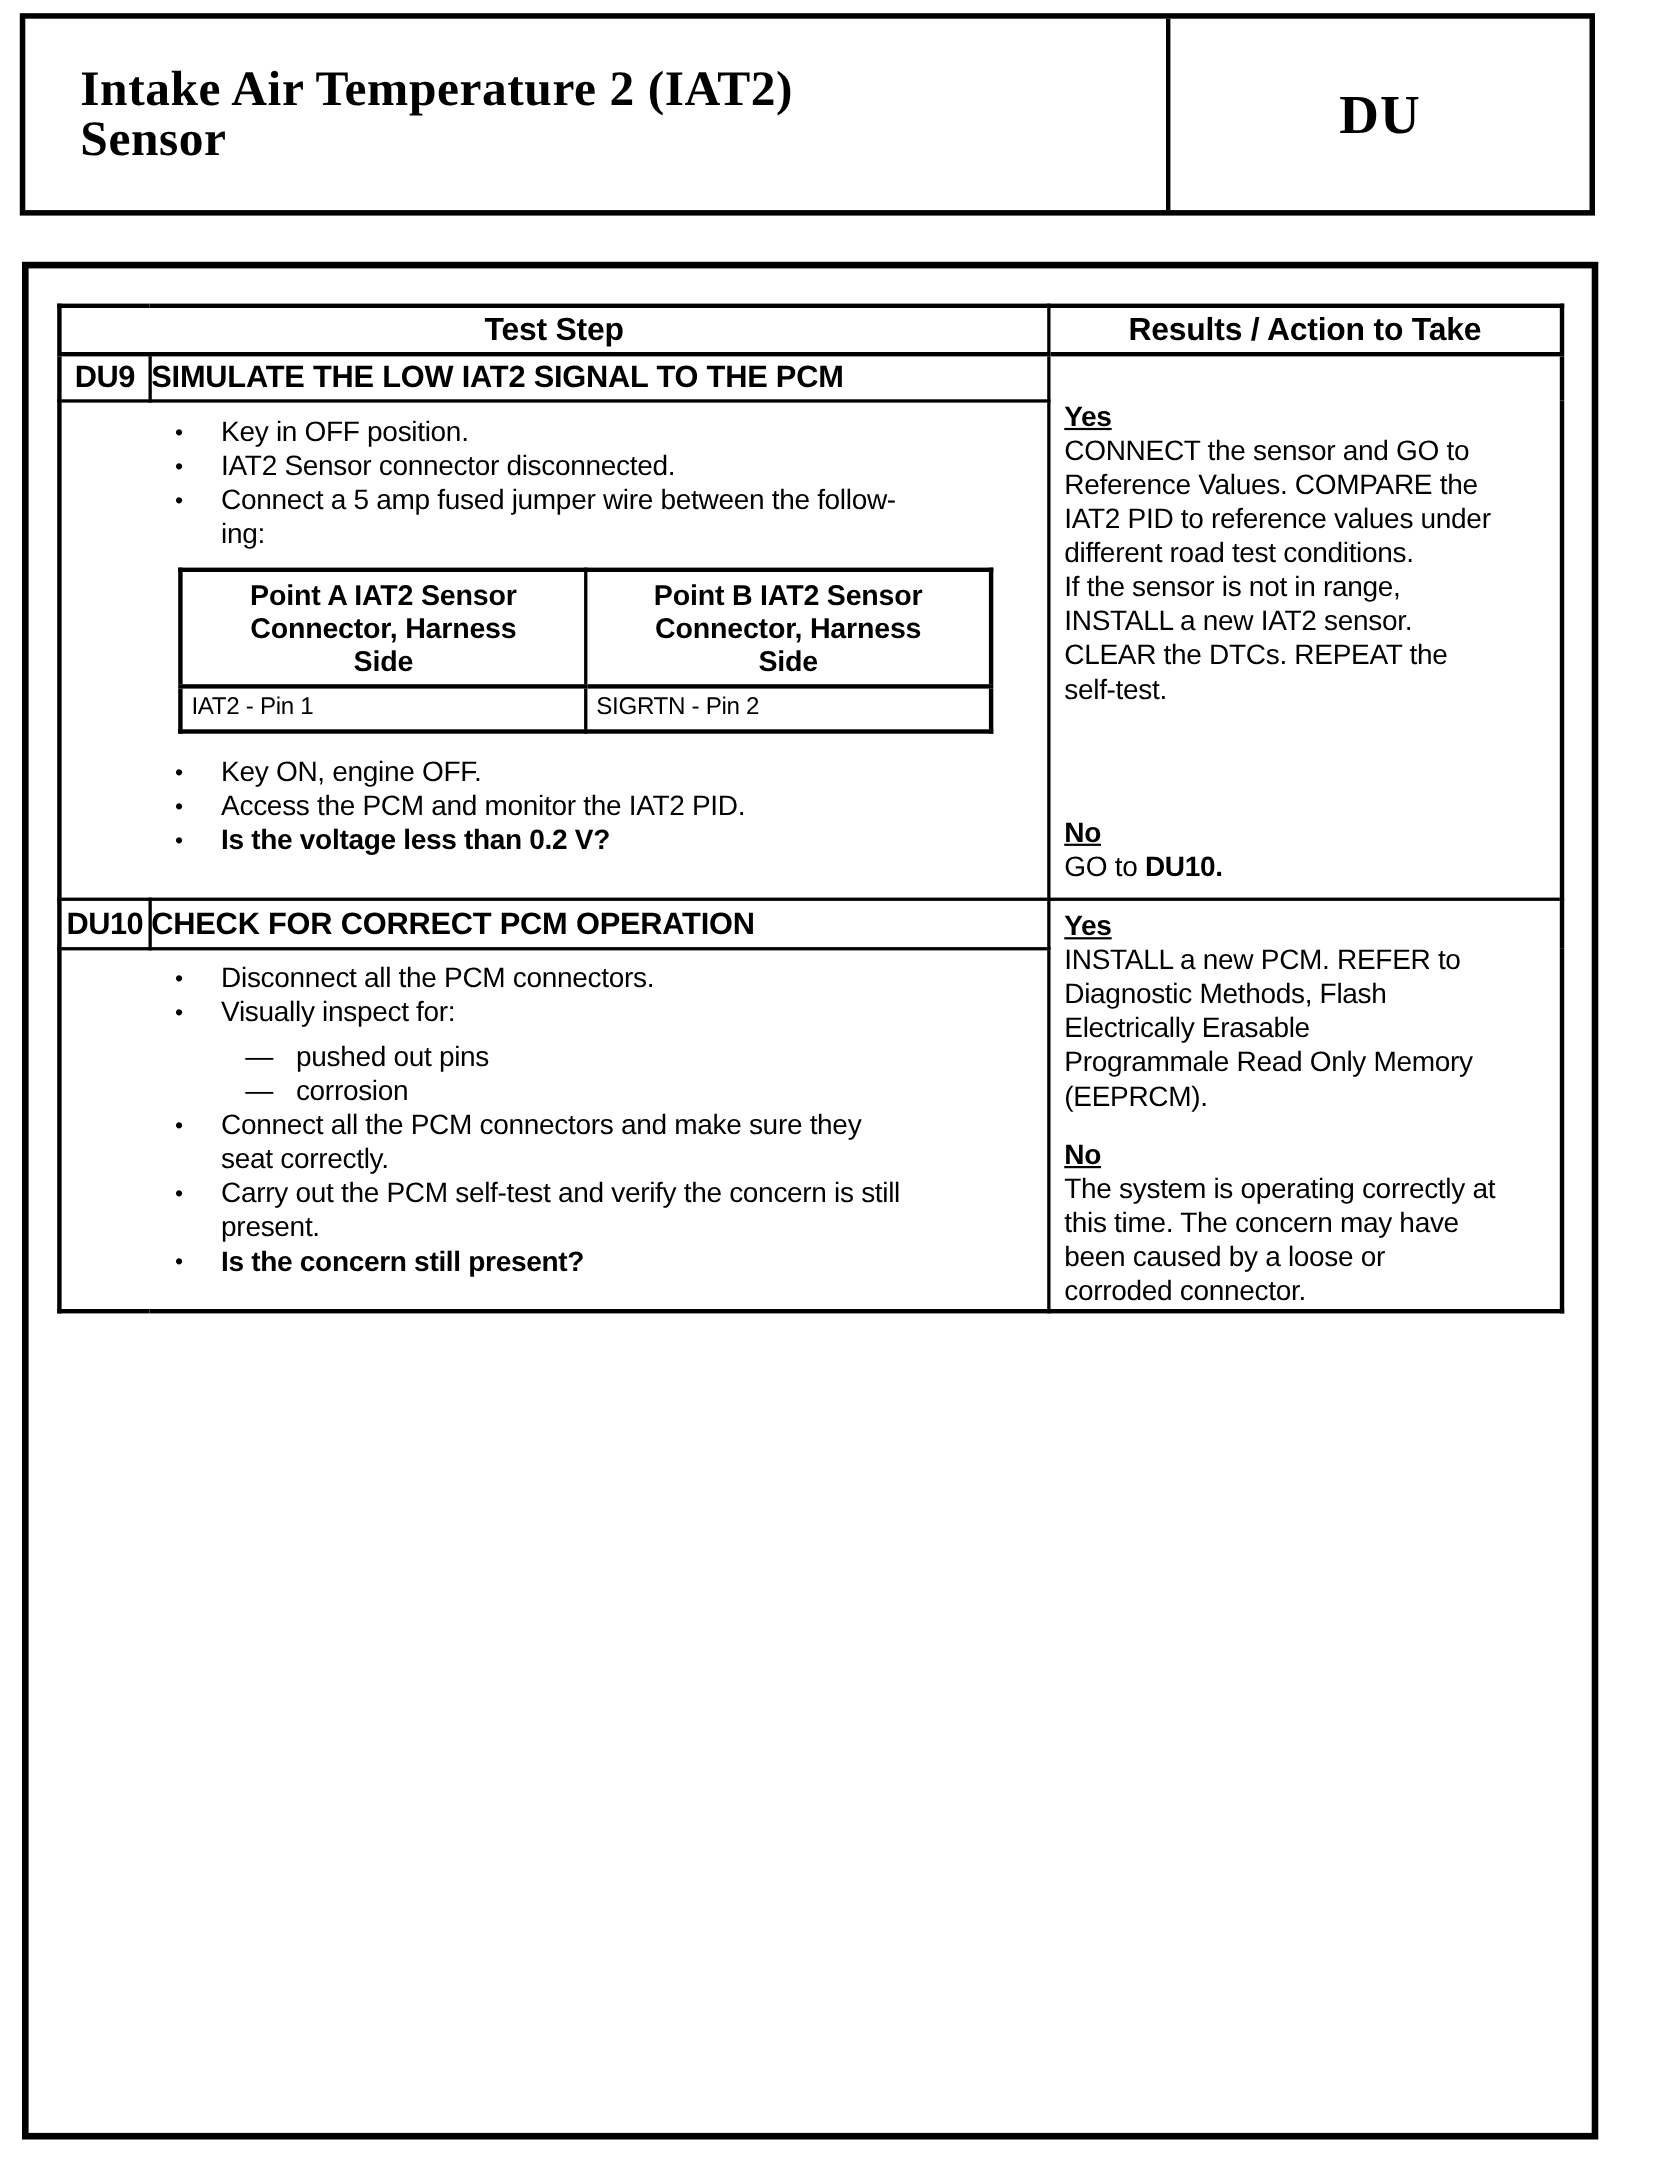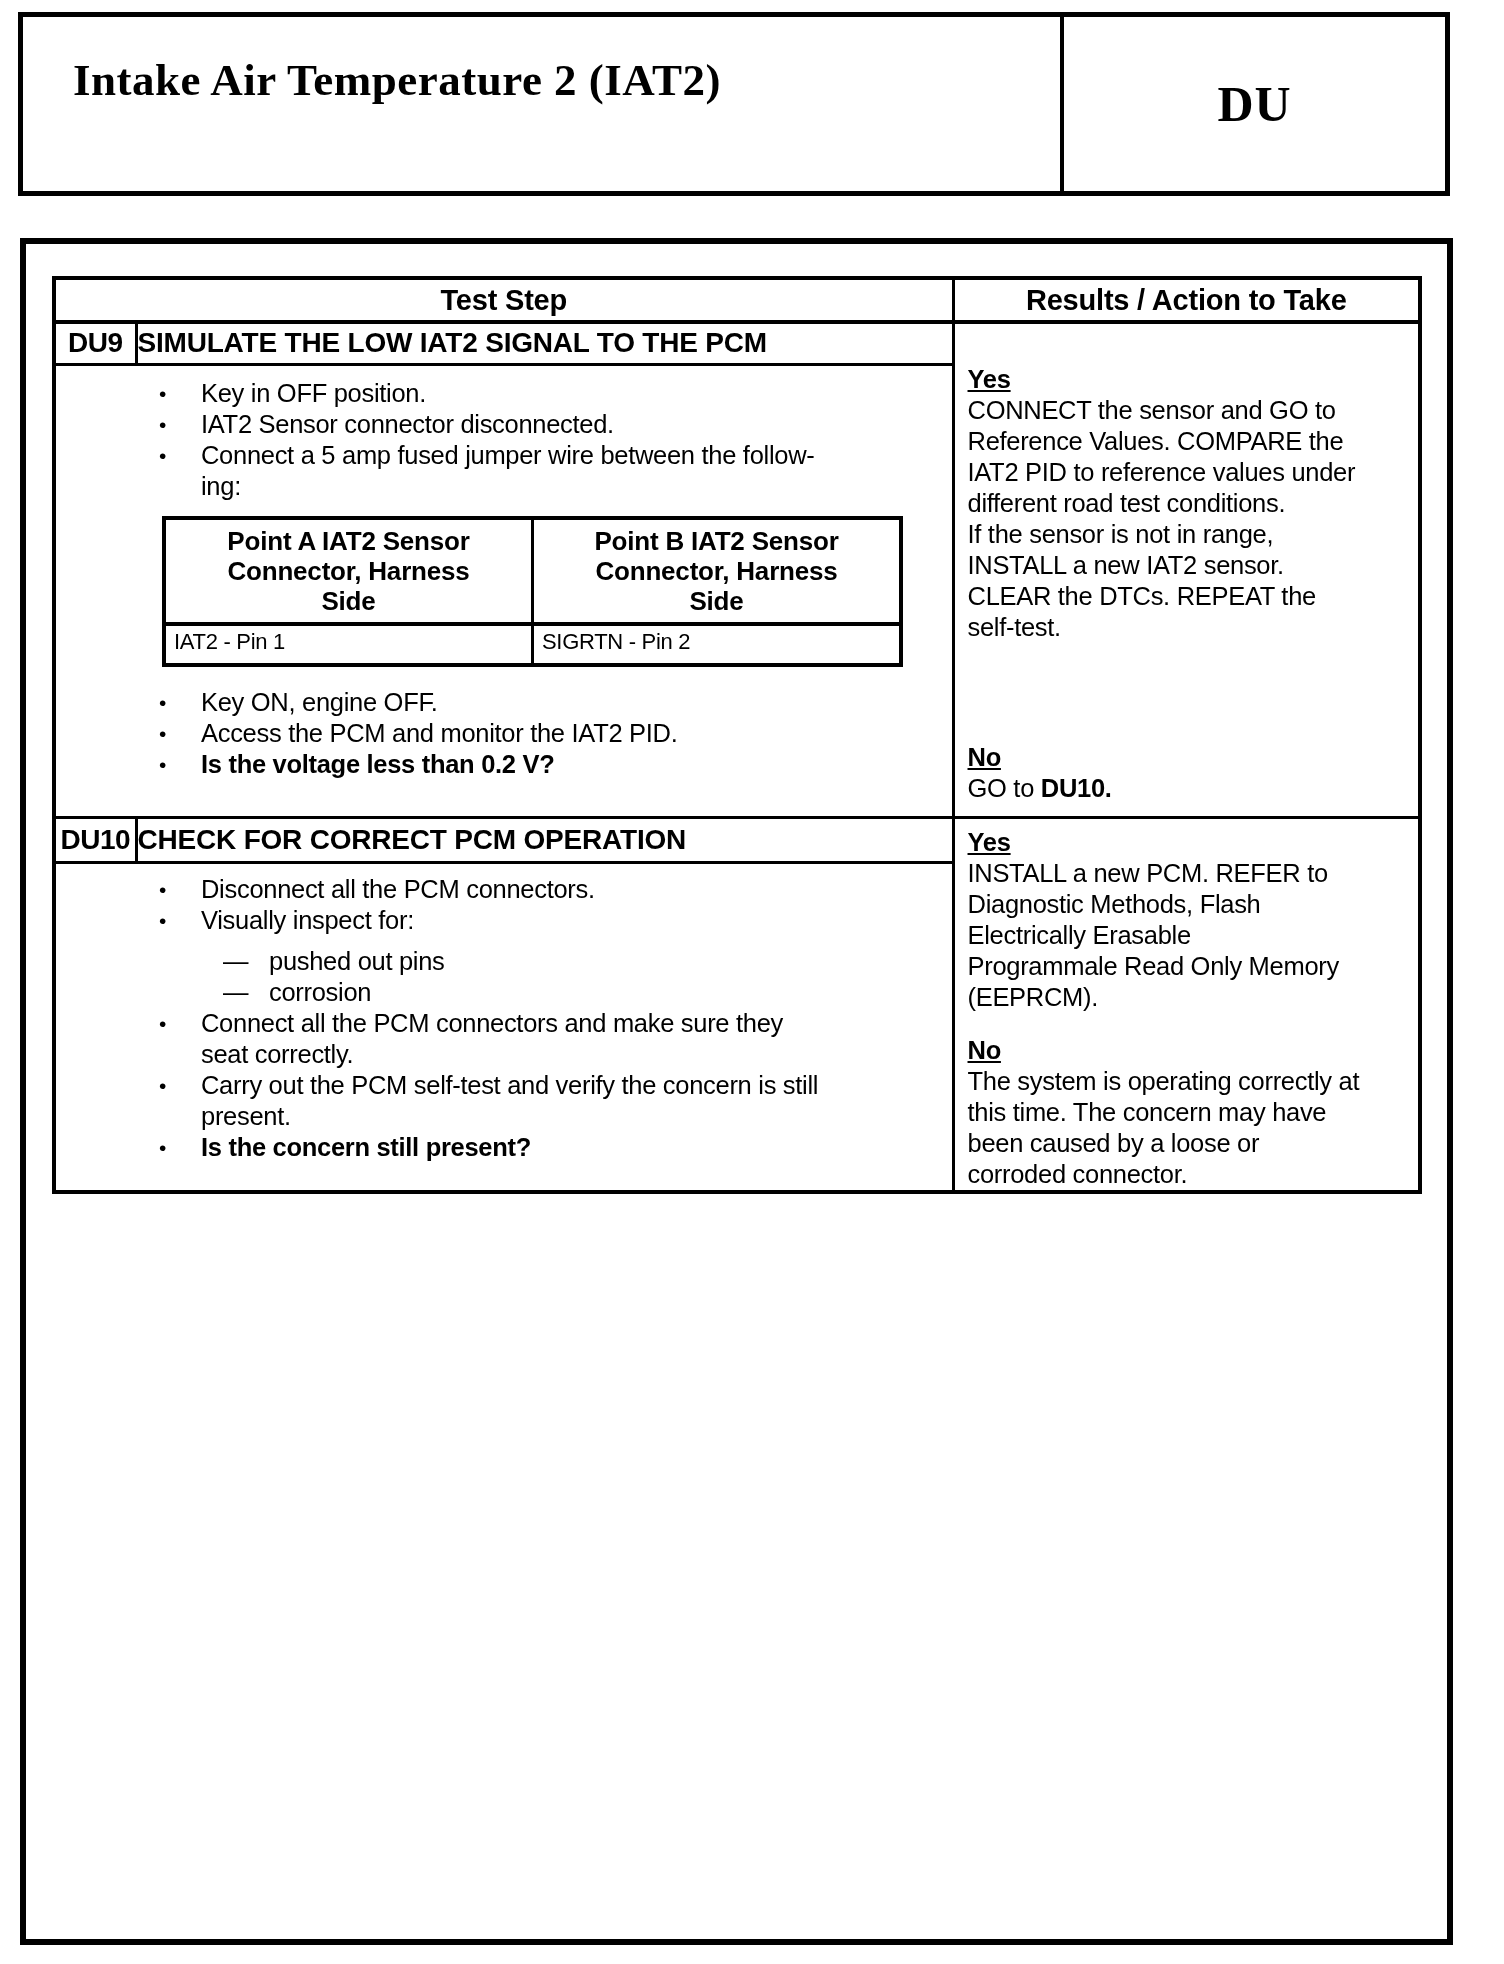--- a/index.html
+++ b/index.html
@@ -100,20 +100,21 @@
     border:3px solid #000; font-size:22px; letter-spacing:-0.3px;
     padding:3px 6px 8px 8px;
   }
 </style>
 </head>
 <body>
 
 <div class="title-box">
   <div class="title-cell">
     <div>Intake Air Temperature 2 (IAT2)</div>
+    <div>Sensor</div>
   </div>
   <div class="code-cell">
     <span>DU</span>
   </div>
 </div>
 
 <div class="main-box">
   <table class="test-table">
     <colgroup>
         <col style="width:82px">

